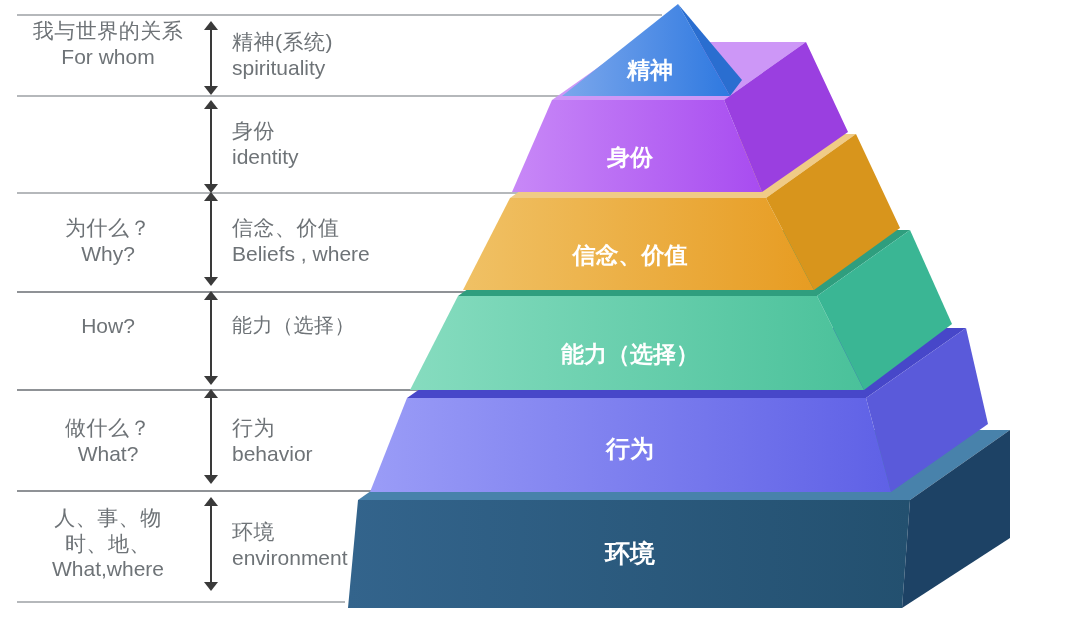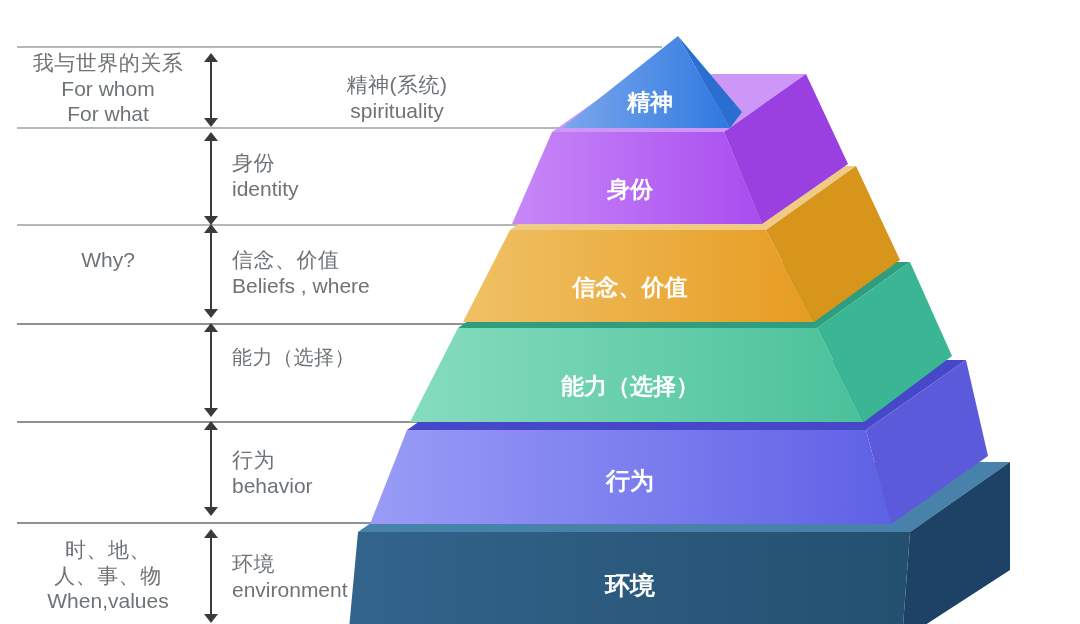--- a/index.html
+++ b/index.html
@@ -3,21 +3,21 @@
 <meta charset="utf-8">
 <style>
   html,body{margin:0;padding:0;}
   body{
     width:1080px;height:624px;
     background:#ffffff;
     font-family:"Liberation Sans","DejaVu Sans",sans-serif;
     overflow:hidden;
     position:relative;
   }
-  #root{position:absolute;inset:0;margin-top:32px;}
+  #root{position:absolute;inset:0;}
 
   
   .table-area{position:absolute;left:0;top:0;width:680px;height:624px;}
 
   .divider{position:absolute;height:0;border-top:2px solid #b5b8bb;left:17px;}
   .divider.strong{border-top-color:#8f9296;}
 
   .axis{position:absolute;left:210px;width:2px;background:#3a3a3a;}
   .arrow{position:absolute;left:204px;width:0;height:0;
          border-left:7px solid transparent;border-right:7px solid transparent;}
@@ -78,69 +78,72 @@
     <div class="arrow down" style="top:475px;"></div>
 
     <div class="axis" style="top:504px; height:80px;"></div>
     <div class="arrow up" style="top:497px;"></div>
     <div class="arrow down" style="top:582px;"></div>
 
     <div class="row" style="top:18px;">
       <div class="cell-left">
         <div class="zh">我与世界的关系</div>
         <div class="en">For whom</div>
-        <div class="en">For what</div>
-      </div>
-      <div class="cell-right" style="top:22px;text-align:center;">
+      </div>
+      <div class="cell-right" style="top:11px;">
         <div class="zh">精神(系统)</div>
         <div class="en">spirituality</div>
       </div>
     </div>
 
     <div class="row" style="top:118px;">
       <div class="cell-left">
       </div>
       <div class="cell-right" style="top:0px;">
         <div class="zh">身份</div>
         <div class="en">identity</div>
       </div>
     </div>
 
     <div class="row" style="top:215px;">
       <div class="cell-left">
+        <div class="zh">为什么？</div>
         <div class="en">Why?</div>
       </div>
       <div class="cell-right" style="top:0px;">
         <div class="zh">信念、价值</div>
         <div class="en">Beliefs , where</div>
       </div>
     </div>
 
     <div class="row" style="top:313px;">
       <div class="cell-left">
+        <div class="en">How?</div>
       </div>
       <div class="cell-right" style="top:0px;">
         <div class="zh small">能力（选择）</div>
       </div>
     </div>
 
     <div class="row" style="top:415px;">
       <div class="cell-left">
+        <div class="zh">做什么？</div>
+        <div class="en">What?</div>
       </div>
       <div class="cell-right" style="top:0px;">
         <div class="zh">行为</div>
         <div class="en">behavior</div>
       </div>
     </div>
 
     <div class="row" style="top:505px;">
       <div class="cell-left">
+        <div class="zh">人、事、物</div>
         <div class="zh">时、地、</div>
-        <div class="zh">人、事、物</div>
-        <div class="en">When,values</div>
+        <div class="en">What,where</div>
       </div>
       <div class="cell-right" style="top:14px;">
         <div class="zh">环境</div>
         <div class="en">environment</div>
       </div>
     </div>
   </div>
 
   <div class="pyramid">
     <svg width="750" height="624" viewBox="0 0 750 624">

